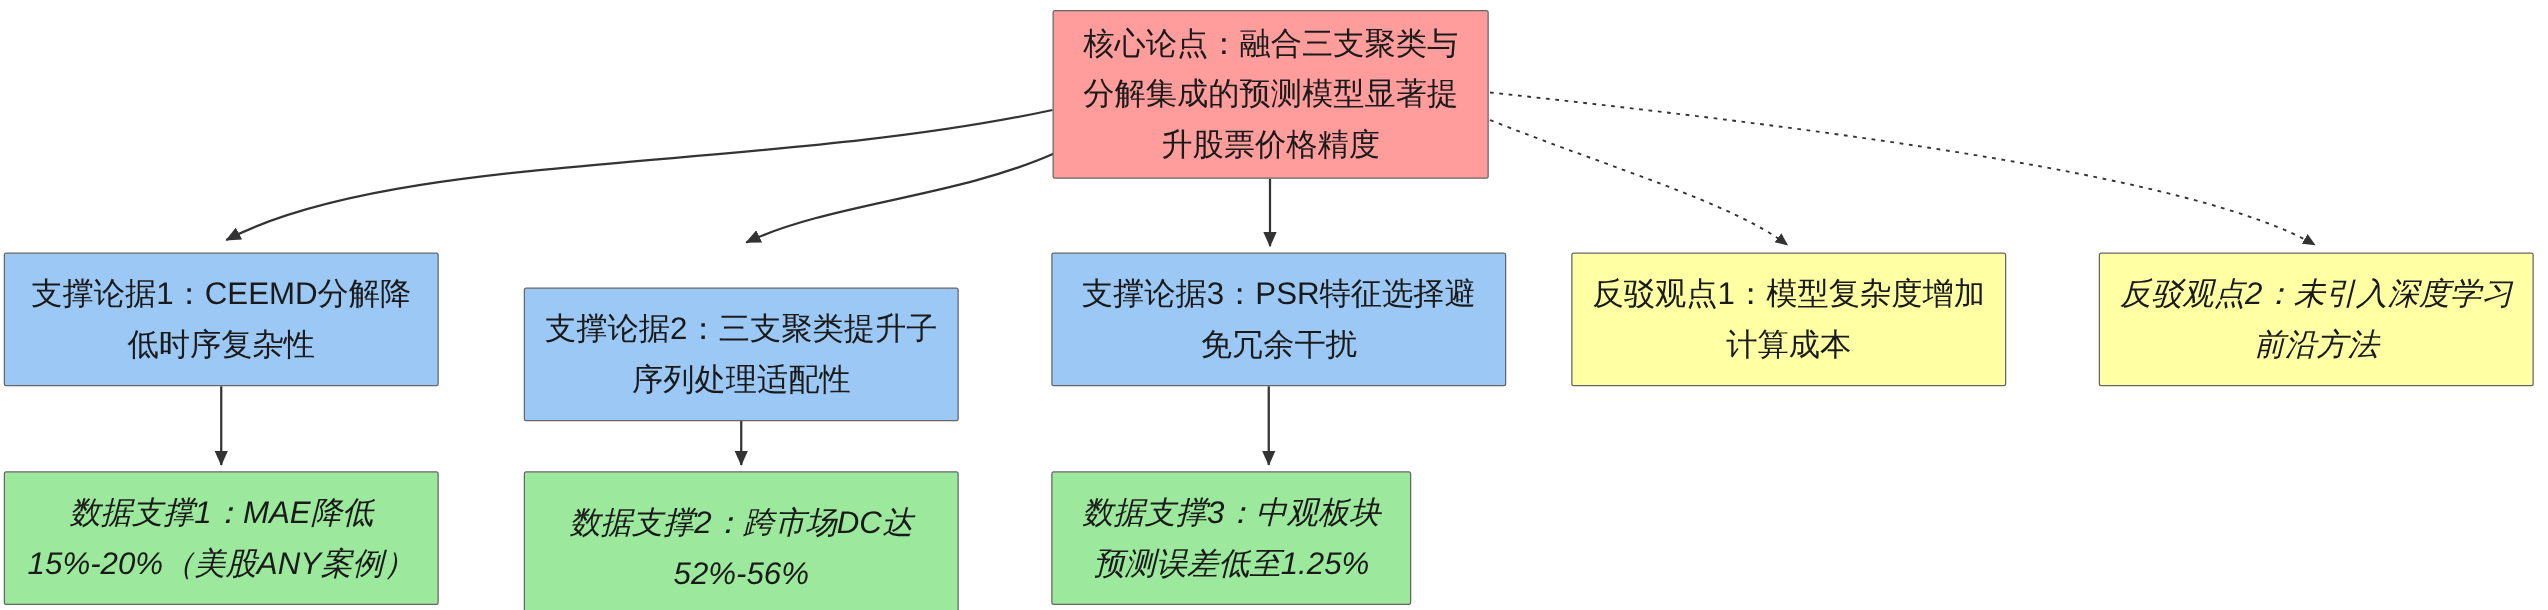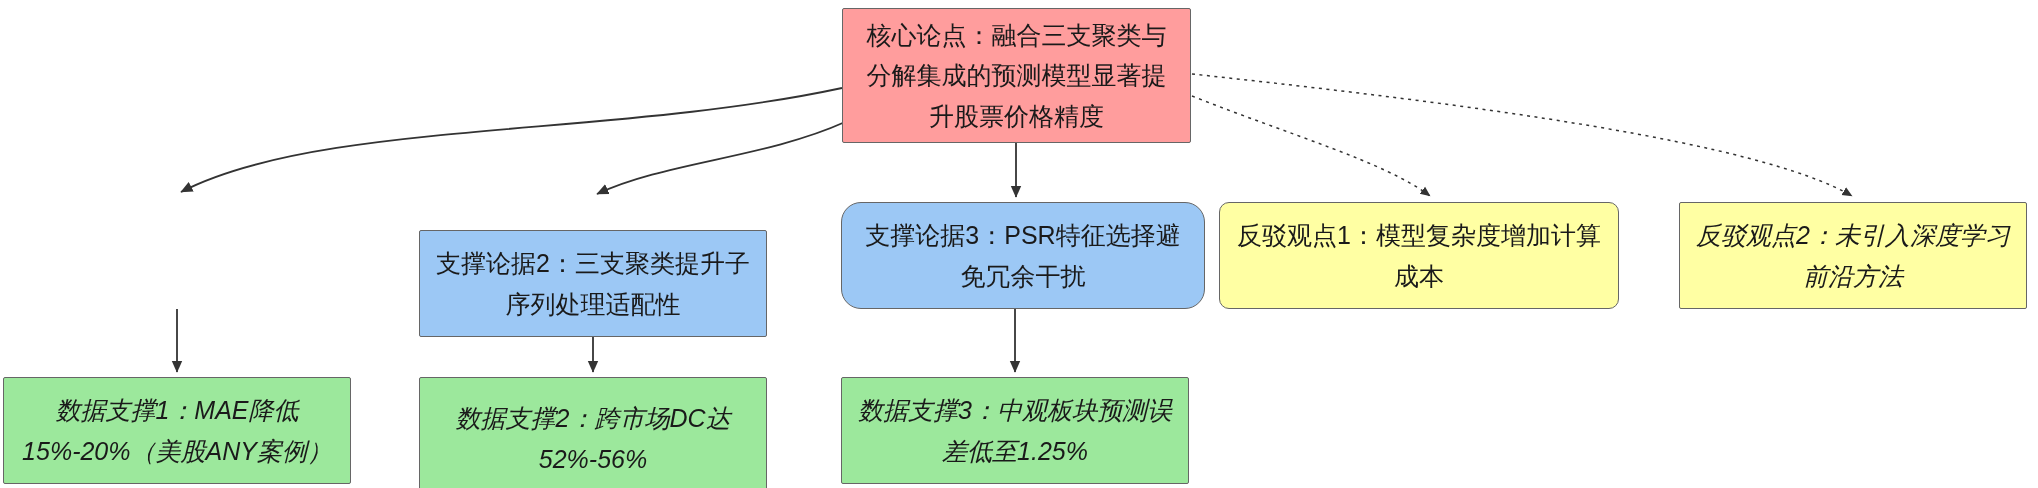--- a/index.html
+++ b/index.html
@@ -71,42 +71,45 @@
     <path class="edge dotted" d="M 1192 74 C 1470 104, 1760 142, 1852 196" marker-end="url(#arrowhead)"></path>
     <path class="edge" d="M 177 309 L 177 372" marker-end="url(#arrowhead)"></path>
     <path class="edge" d="M 593 309 L 593 372" marker-end="url(#arrowhead)"></path>
     <path class="edge" d="M 1015 309 L 1015 372" marker-end="url(#arrowhead)"></path>
   </svg>
 
   <div class="node node-core" style="left:842px; top:8px; width:349px; height:135px;">
     <span>核心论点：融合三支聚类与分解集成的预测模型显著提升股票价格精度</span>
   </div>
 
+  <div class="node node-support" style="left:3px; top:202px; width:348px; height:107px;">
+    <span>支撑论据1：CEEMD分解降低时序复杂性</span>
+  </div>
 
   <div class="node node-support" style="left:419px; top:202px; width:348px; height:107px;margin-top:28px;">
     <span>支撑论据2：三支聚类提升子序列处理适配性</span>
   </div>
 
-  <div class="node node-support" style="left:841px; top:202px; width:364px; height:107px;border-radius:20px;">
+  <div class="node node-support" style="left:841px; top:202px; width:364px; height:107px;">
     <span>支撑论据3：PSR特征选择避免冗余干扰</span>
   </div>
 
-  <div class="node node-rebuttal" style="left:1219px; top:202px; width:400px; height:107px;border-radius:10px;">
+  <div class="node node-rebuttal" style="left:1257px; top:202px; width:348px; height:107px;">
     <span>反驳观点1：模型复杂度增加计算成本</span>
   </div>
 
   <div class="node node-rebuttal" style="left:1679px; top:202px; width:348px; height:107px;font-style:italic;">
     <span>反驳观点2：未引入深度学习前沿方法</span>
   </div>
 
   <div class="node node-evidence" style="left:3px; top:377px; width:348px; height:107px;">
     <span>数据支撑1：MAE降低15%-20%（美股ANY案例）</span>
   </div>
 
   <div class="node node-evidence" style="left:419px; top:377px; width:348px; height:123px;">
     <span>数据支撑2：跨市场DC达52%-56%</span>
   </div>
 
-  <div class="node node-evidence" style="left:841px; top:377px; width:348px; height:107px;">
+  <div class="node node-evidence" style="left:841px; top:377px; width:288px; height:107px;">
     <span>数据支撑3：中观板块预测误差低至1.25%</span>
   </div>
 
 </div>
 
 </body></html>

